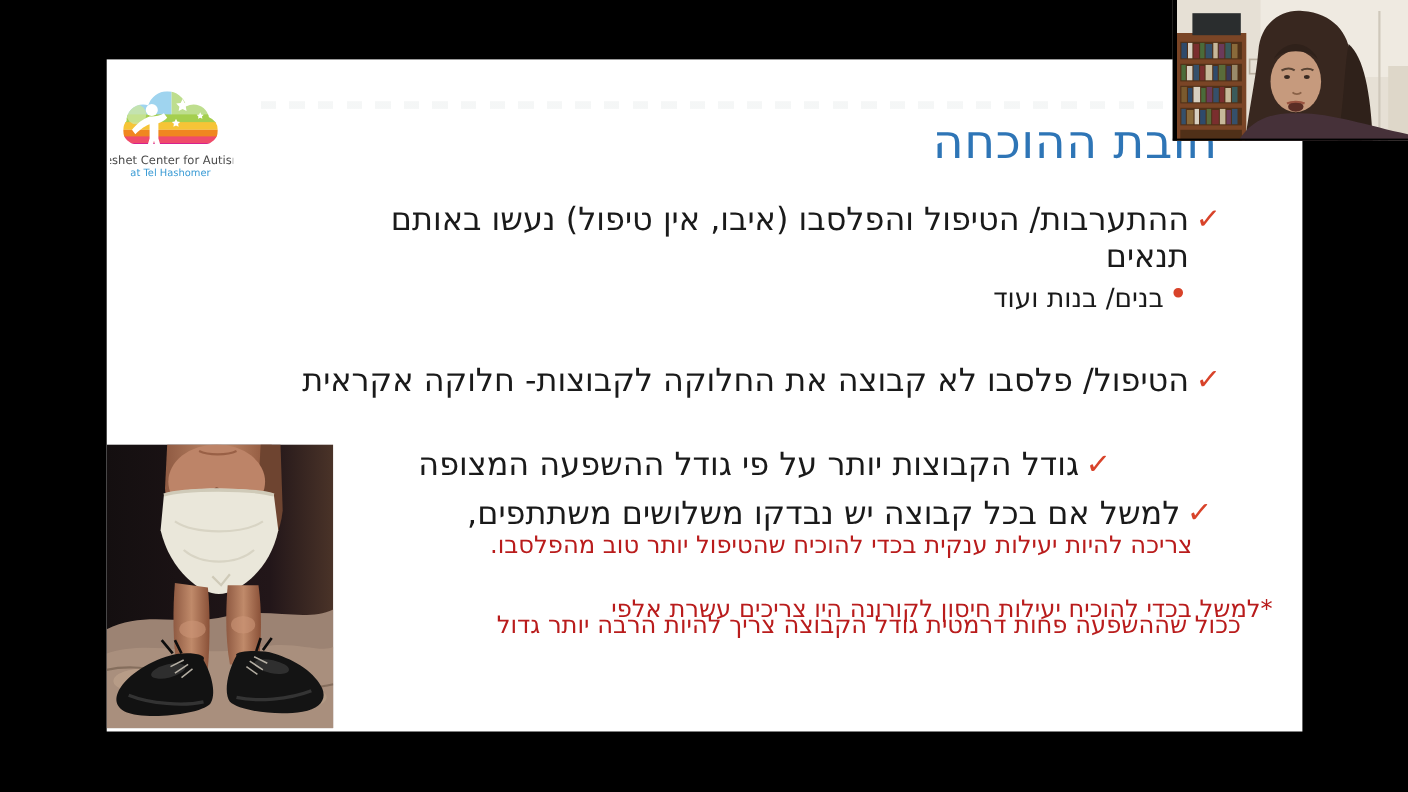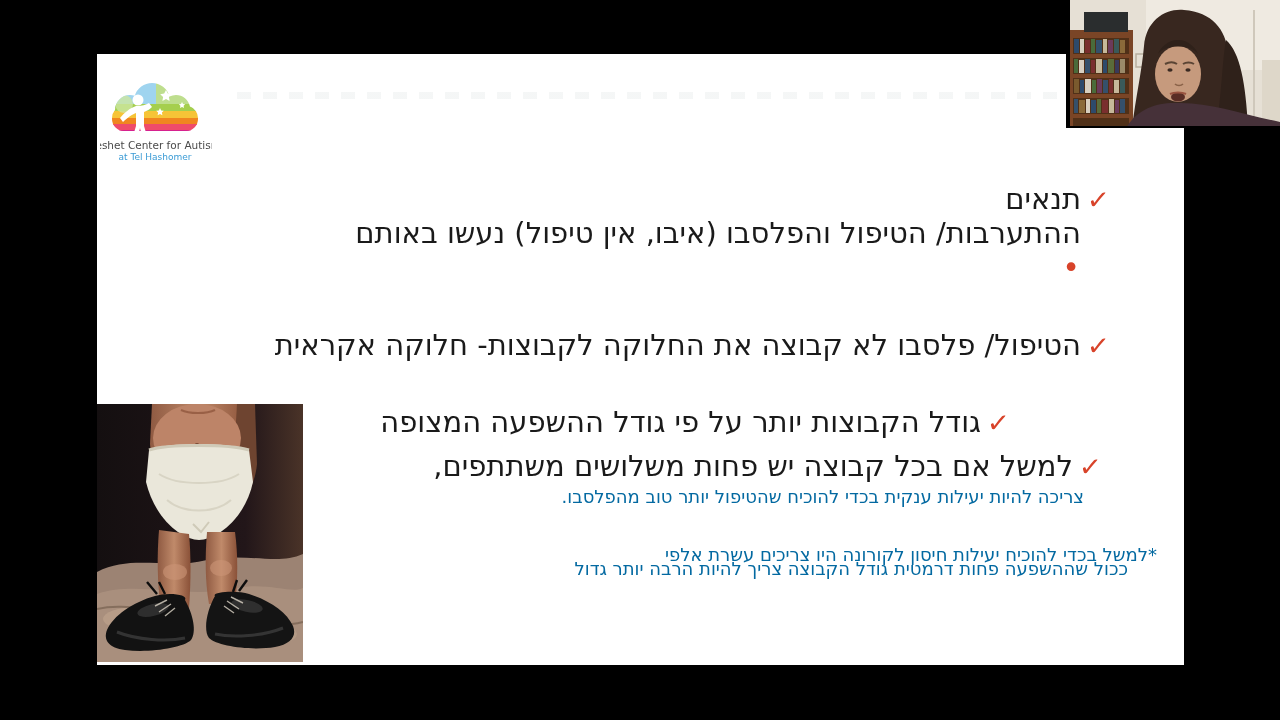--- a/index.html
+++ b/index.html
@@ -36,21 +36,21 @@
   .b1{right:77px;top:128px;}
   .bsub{right:104px;top:202px;font-size:24px;}
   .bsub .line{line-height:31px;}
   .bsub .mark{font-size:30px;top:-6px;right:0;font-weight:normal;transform:none;}
   .bsub .btxt{padding-right:22px;}
   .b2{right:77px;top:274px;}
   .b3{right:177px;top:351px;}
   .b4{right:85px;top:395px;}
   .note{
     position:absolute;direction:rtl;white-space:nowrap;
-    font-size:18px;line-height:27px;color:#0369a1;
+    font-size:22px;line-height:27px;color:#b91c1c;
   }
   .n1{right:100px;top:429px;}
   .n2{right:56px;top:457px;margin-top:44px;}
   .n3{right:27px;top:487px;}
   .n4{right:172px;top:520px;}
   
   .logo{position:absolute;left:3px;top:24px;width:112px;height:86px;}
   
   .photo{position:absolute;left:0;top:350px;width:206px;height:258px;}
   
@@ -91,53 +91,55 @@
     </g>
     <g fill="#ffffff">
       <path d="M66,12 l1.8,3.6 4,.6 -2.9,2.8 .7,4 -3.6,-1.9 -3.6,1.9 .7,-4 -2.9,-2.8 4,-.6 Z"></path>
       <path d="M60,30 l1.2,2.4 2.6,.4 -1.9,1.8 .5,2.6 -2.4,-1.2 -2.4,1.2 .5,-2.6 -1.9,-1.8 2.6,-.4 Z"></path>
       <path d="M82,24 l1,2 2.2,.3 -1.6,1.5 .4,2.2 -2,-1 -2,1 .4,-2.2 -1.6,-1.5 2.2,-.3 Z"></path>
     </g>
     <text x="55" y="71" text-anchor="middle" font-size="10.5" fill="#4a4a4a">Keshet Center for Autism</text>
     <text x="55" y="82" text-anchor="middle" font-size="9" fill="#3A9BD5">at Tel Hashomer</text>
   </svg>
 
+  <div class="title">חובת ההוכחה</div>
 
   <div class="bullet bullet-main b1">
     <span class="mark">✓</span>
     <div class="btxt">
+      <div class="line">ההתערבות/ הטיפול והפלסבו (איבו, אין טיפול) נעשו באותם</div>
       <div class="line">תנאים</div>
-      <div class="line">ההתערבות/ הטיפול והפלסבו (איבו, אין טיפול) נעשו באותם</div>
     </div>
   </div>
 
   <div class="bullet bsub">
     <span class="mark">•</span>
     <div class="btxt">
+      <div class="line">בנים/ בנות ועוד</div>
     </div>
   </div>
 
   <div class="bullet bullet-main b2">
     <span class="mark">✓</span>
     <div class="btxt">
       <div class="line">הטיפול/ פלסבו לא קבוצה את החלוקה לקבוצות- חלוקה אקראית</div>
     </div>
   </div>
 
   <div class="bullet bullet-main b3">
     <span class="mark">✓</span>
     <div class="btxt">
       <div class="line">גודל הקבוצות יותר על פי גודל ההשפעה המצופה</div>
     </div>
   </div>
 
   <div class="bullet bullet-main b4">
     <span class="mark">✓</span>
     <div class="btxt">
-      <div class="line">למשל אם בכל קבוצה יש פחות משלושים משתתפים,</div>
+      <div class="line">למשל אם בכל קבוצה יש נבדקו משלושים משתתפים,</div>
     </div>
   </div>
 
   <div class="note n1">צריכה להיות יעילות ענקית בכדי להוכיח שהטיפול יותר טוב מהפלסבו.</div>
   <div class="note n2">ככול שההשפעה פחות דרמטית גודל הקבוצה צריך להיות הרבה יותר גדול</div>
   <div class="note n3">*למשל בכדי להוכיח יעילות חיסון לקורונה היו צריכים עשרת אלפי</div>
 
   <svg class="photo" viewBox="0 0 206 258">
     <defs>
       <linearGradient id="pbg" x1="0" y1="0" x2="1" y2="0">

